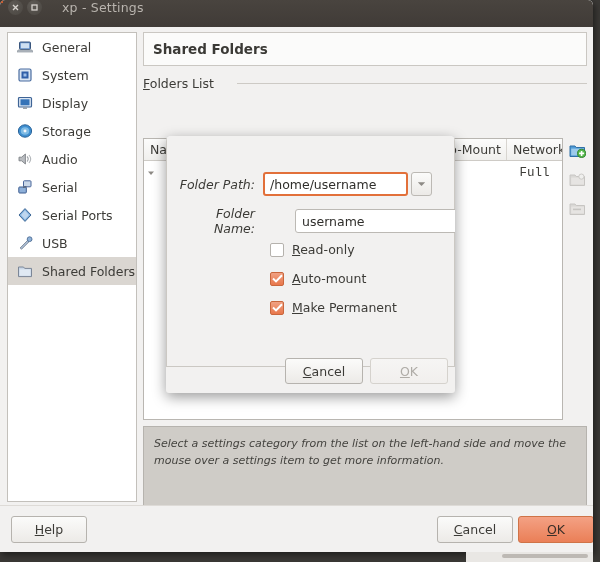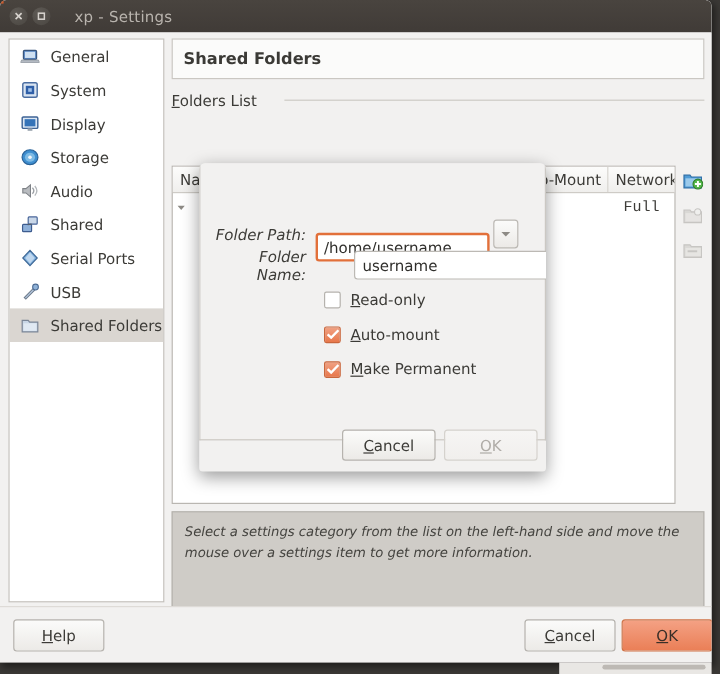--- a/index.html
+++ b/index.html
@@ -19,21 +19,21 @@
     width: 593px; height: 552px;
     background: #f2f1f0;
     border-radius: 5px 5px 0 0;
     box-shadow: 2px 3px 6px rgba(0,0,0,0.45);
     overflow: hidden;
   }
   #titlebar {
     height: 27px;
     background: linear-gradient(to bottom, #49443f 0%, #403b37 100%);
     border-radius: 5px 5px 0 0;
-    display: flex; align-items: center;
+    display: flex; 
     padding-left: 8px;
     position: relative;
   }
   .winbtn {
     width: 15px; height: 15px; border-radius: 50%;
     margin-right: 4px;
     display: flex; align-items: center; justify-content: center;
     font-size: 8px; color: #f4f3f2;
     flex: 0 0 auto;
   }
@@ -266,21 +266,20 @@
     border-radius: 3px;
     display: flex; align-items: center;
     padding: 0 6px;
     font-size: 12.5px;
     color: #2f2e2b;
   }
   .input.focused {
     border: 2px solid #e2703a;
     border-radius: 3px;
     padding: 0 5px;
-    margin-top: 22px;
   }
   #combo-wrap {
     display: flex; align-items: center;
   }
   #combo-arrow {
     width: 21px; height: 24px;
     margin-left: 3px;
     border: 1px solid #bcb9b4;
     border-radius: 3px;
     background: linear-gradient(to bottom, #fbfbfa, #eceae7);
@@ -410,21 +409,21 @@
       </div>
 
       <div class="side-item">
         <span class="side-icon">
           <svg width="16" height="16" viewBox="0 0 16 16">
             <rect x="6.5" y="1.8" width="7.5" height="6" rx=".8" fill="#c9d7e8" stroke="#49669a" stroke-width="1"></rect>
             <rect x="1.8" y="8" width="7.5" height="6" rx=".8" fill="#8eb0d9" stroke="#3d5c8f" stroke-width="1"></rect>
             <path d="M9.5 7.8 L6 8.3" stroke="#5a5f66" stroke-width="1"></path>
           </svg>
         </span>
-        <span>Shared</span>
+        <span>Serial</span>
       </div>
 
       <div class="side-item">
         <span class="side-icon">
           <svg width="16" height="16" viewBox="0 0 16 16">
             <path d="M8 1.6 L14 8 L8 14.4 L2 8 Z" fill="#7fb0de" stroke="#3f6896" stroke-width="1"></path>
             <path d="M8 3.4 L12 8 L8 12.6 L4 8 Z" fill="#d4e4f4" opacity=".75"></path>
           </svg>
         </span>
         <span>Serial Ports</span>

